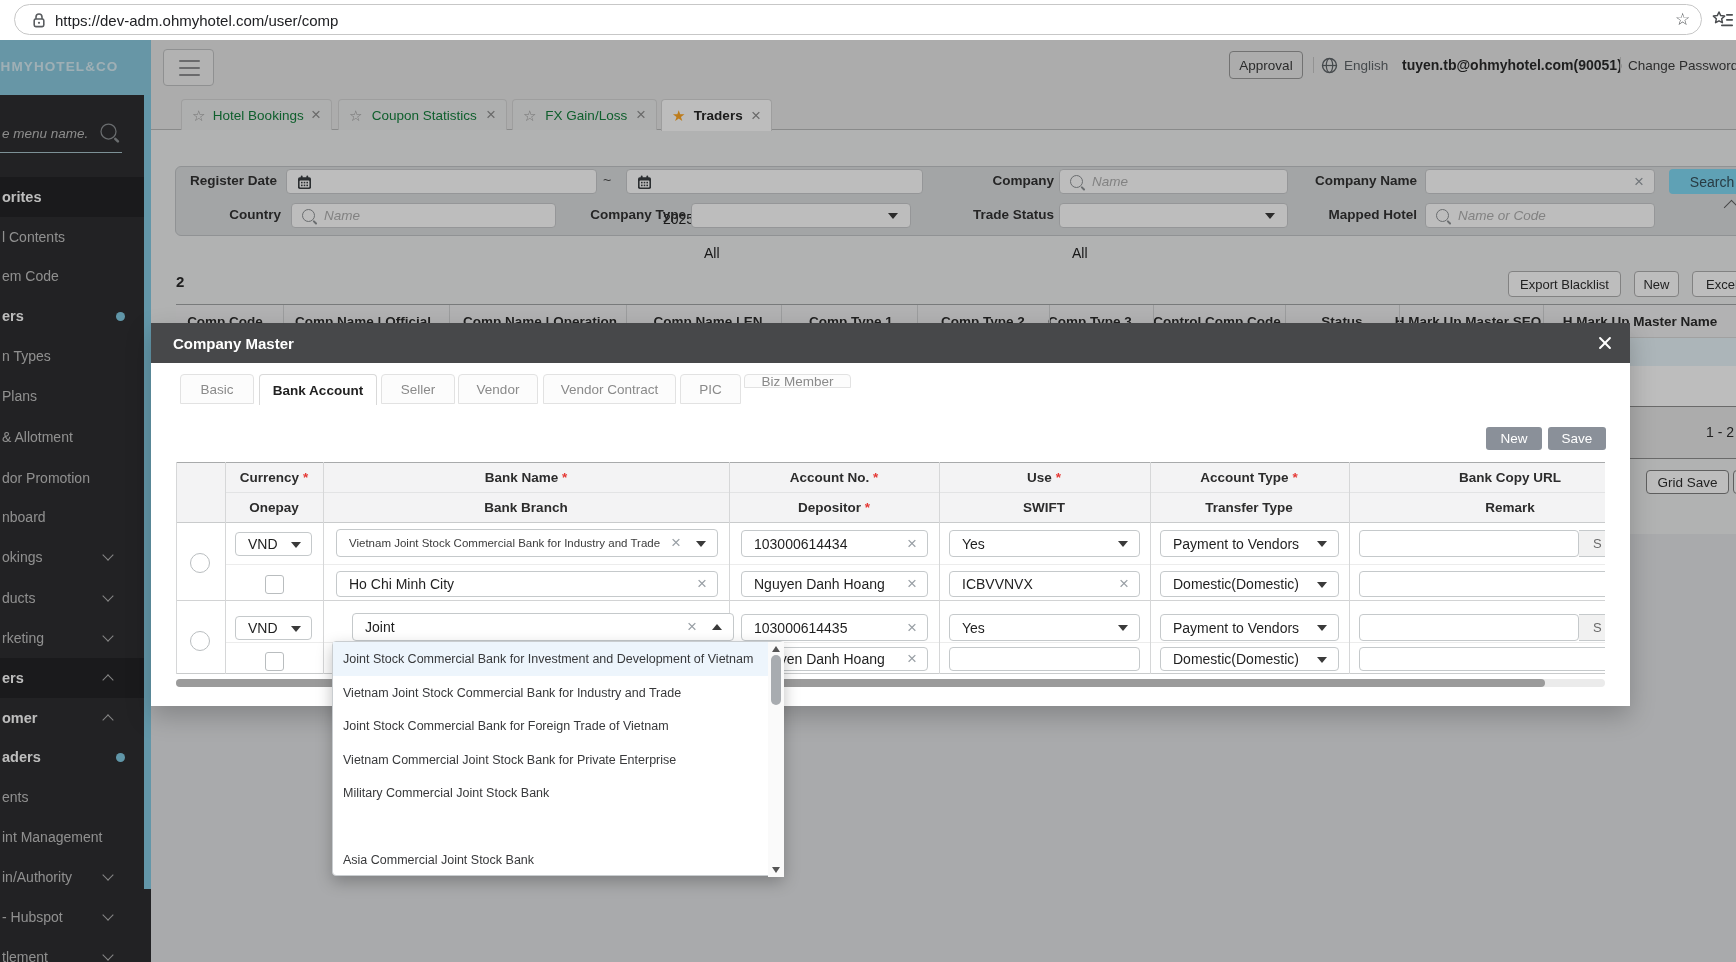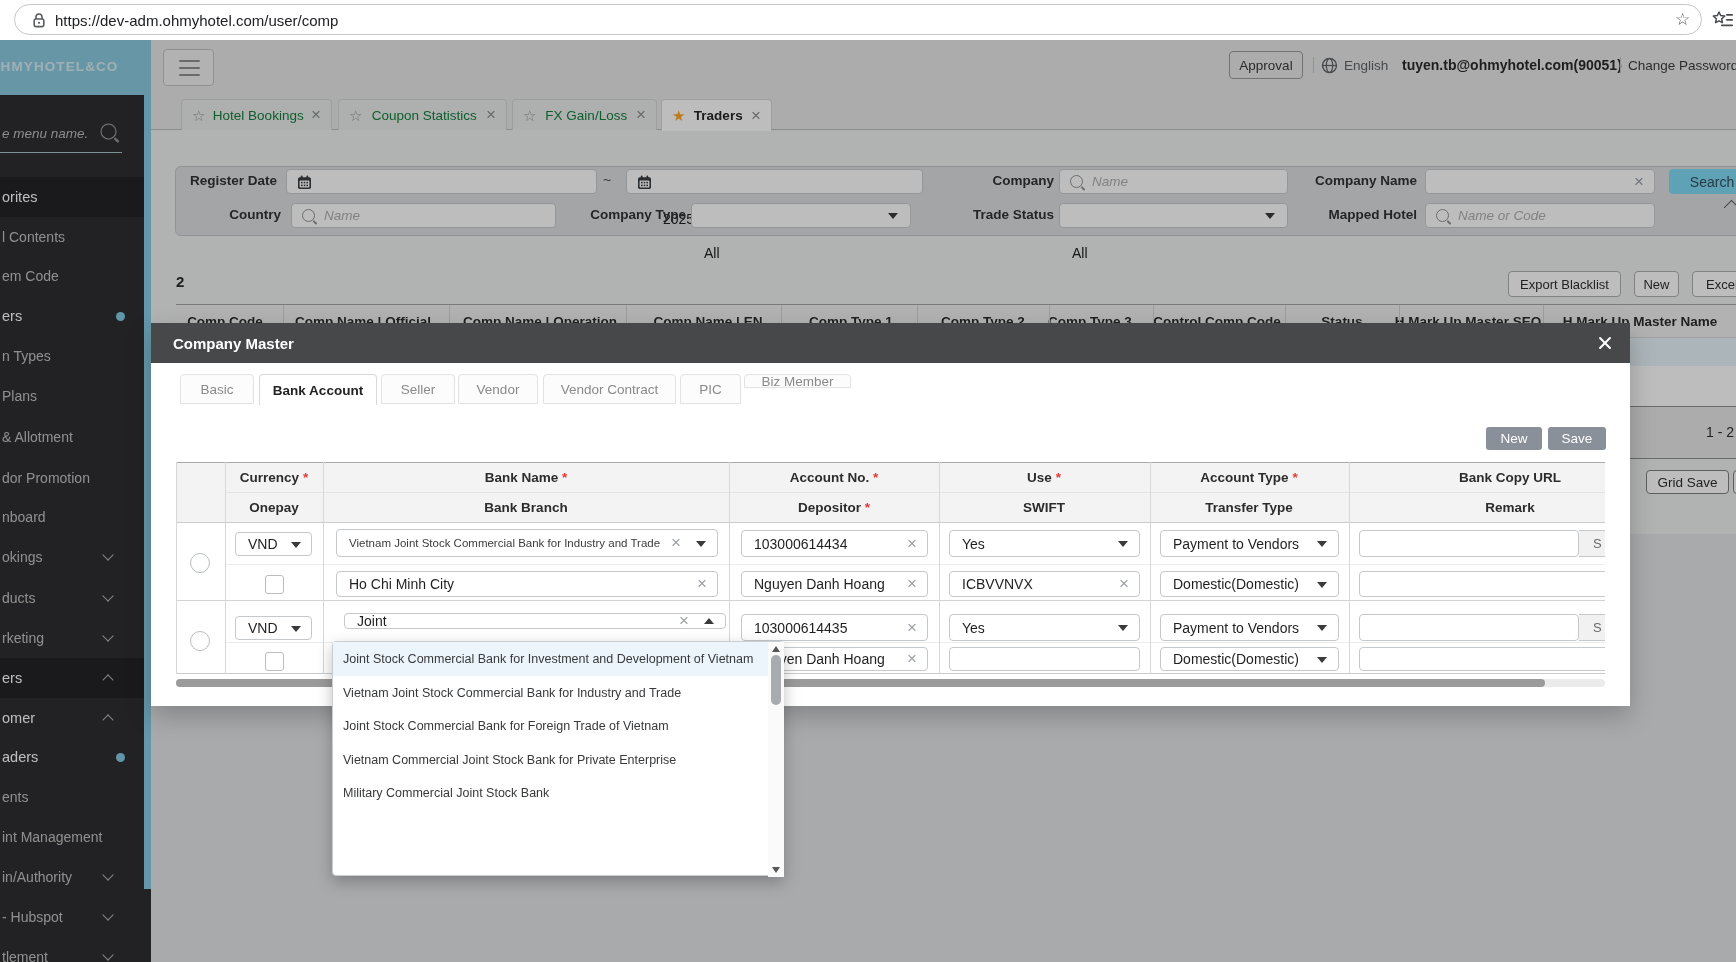--- a/index.html
+++ b/index.html
@@ -68,21 +68,21 @@
     display:flex; align-items:center; justify-content:center; }
   
   .sidebar { background:#2f2f31; }
   .logoband { background:#8bcbe0; overflow:hidden; }
   .logotext { position:absolute; left:-11px; top:19px; font-size:13.5px; font-weight:700; letter-spacing:1.1px;
     color:rgba(255,255,255,0.66); white-space:nowrap; }
   .msearchtext { font-size:13.5px; font-style:italic; color:#bdbdbd; white-space:nowrap; }
   .mitem { display:flex; align-items:center; }
   .mdark { background:#242426; }
   .mlabel { margin-left:2px; font-size:14px; color:#c2c2c2; white-space:nowrap; }
-  .mbold .mlabel { font-weight:400; color:#fff; font-size:14.5px; }
+  .mbold .mlabel { font-weight:700; color:#fff; font-size:14.5px; }
   .mdot { position:absolute; left:116px; top:50%; margin-top:-4.5px; width:9px; height:9px; border-radius:50%; background:#82cbe3; }
   .chev { position:absolute; left:104px; top:50%; width:8px; height:8px;
     border-right:1.6px solid #b5b5b5; border-bottom:1.6px solid #b5b5b5; }
   .chevdown { margin-top:-6px; transform:rotate(45deg); }
   .chevup { margin-top:-2px; transform:rotate(-135deg); }
   .sidescroll { background:#86cce4; }
   
   .dimoverlay { background:rgba(0,0,0,0.26); }
   
   .modal { background:#fff; box-shadow:0 10px 24px rgba(0,0,0,0.22); }
@@ -463,21 +463,21 @@
     <div class="abs ginput gsel" style="left:984px;top:109px;width:179px;height:26px">
         <span class="gval" style="left:12px">Domestic(Domestic)</span>
         <span class="caret" style="right:11px"></span>
       </div>
     <div class="abs ginput" style="left:1183px;top:109px;width:300px;height:26px"></div>
     <div class="abs radio" style="left:14px;top:169px"></div>
     <div class="abs ginput gsel" style="left:59px;top:154px;width:77px;height:24px">
         <span class="gval" style="left:12px">VND</span>
         <span class="caret" style="right:10px"></span>
       </div>
-    <div class="abs ginput" style="left:168px;top:151px;width:382px;height:16px">
+    <div class="abs ginput" style="left:176px;top:151px;width:382px;height:28px">
         <span class="gval" style="left:12px">Joint</span>
         <span class="clrx" style="right:36px">×</span>
         <span class="caretup" style="right:11px"></span>
       </div>
     <div class="abs ginput" style="left:565px;top:152px;width:187px;height:27px">
         <span class="gval" style="left:12px">103000614435</span>
         <span class="clrx" style="right:10px">×</span>
       </div>
     <div class="abs ginput gsel" style="left:773px;top:152px;width:191px;height:27px">
         <span class="gval" style="left:12px">Yes</span>
@@ -505,18 +505,19 @@
   <div class="abs hscroll" style="left:25px;top:356px;width:1429px;height:8px">
       <div class="hthumb" style="left:0;width:1369px"></div>
     </div>
 </div>
 <div class="abs bankdd" style="left:332px;top:641px;width:452px;height:235px">
   <div class="abs ddopt ddopt-hl" style="left:0;top:0px;width:435px;height:34px">Joint Stock Commercial Bank for Investment and Development of Vietnam</div>
   <div class="abs ddopt" style="left:0;top:34px;width:435px;height:34px">Vietnam Joint Stock Commercial Bank for Industry and Trade</div>
   <div class="abs ddopt" style="left:0;top:67px;width:435px;height:34px">Joint Stock Commercial Bank for Foreign Trade of Vietnam</div>
   <div class="abs ddopt" style="left:0;top:101px;width:435px;height:34px">Vietnam Commercial Joint Stock Bank for Private Enterprise</div>
   <div class="abs ddopt" style="left:0;top:134px;width:435px;height:34px">Military Commercial Joint Stock Bank</div>
+  <div class="abs ddopt" style="left:0;top:201px;width:435px;height:34px">Asia Commercial Joint Stock Bank</div>
   <div class="abs ddscroll" style="left:435px;top:0;width:16px;height:235px">
     <span class="ddarrow ddarrow-up" style="top:4px"></span>
     <div class="ddthumb" style="top:13px;height:50px"></div>
     <span class="ddarrow ddarrow-down" style="bottom:4px"></span>
   </div>
 </div>
 
 </body></html>

